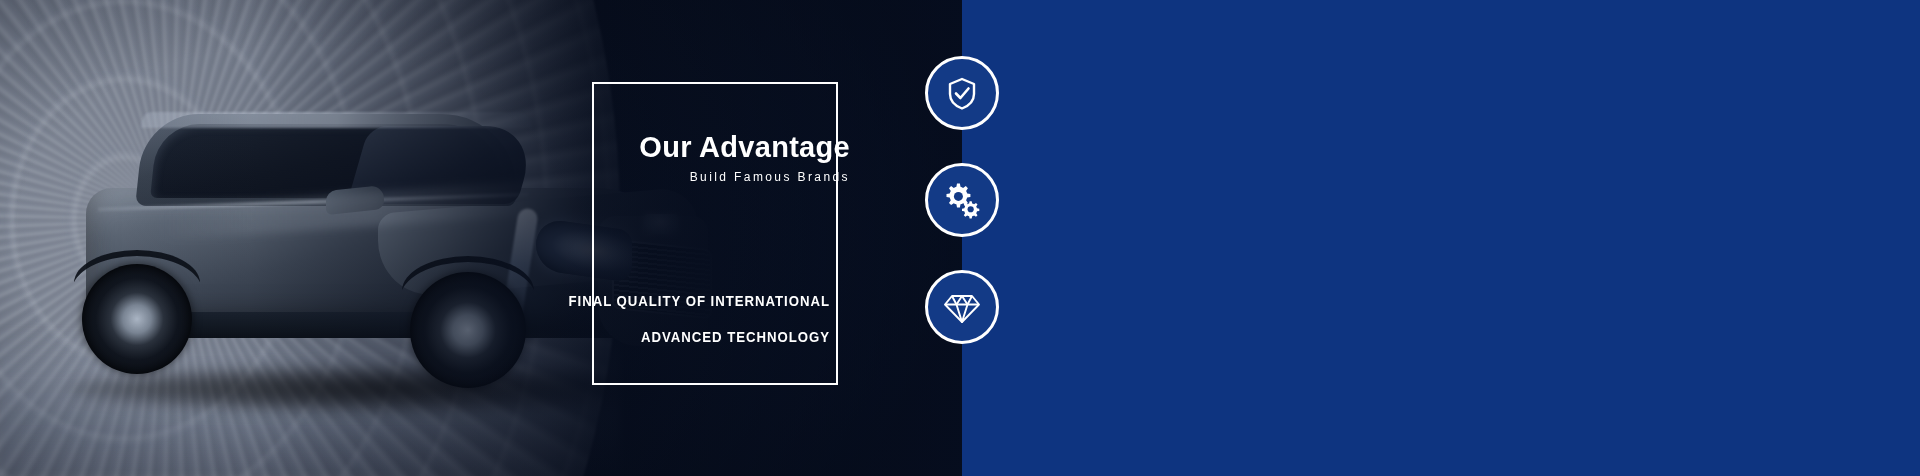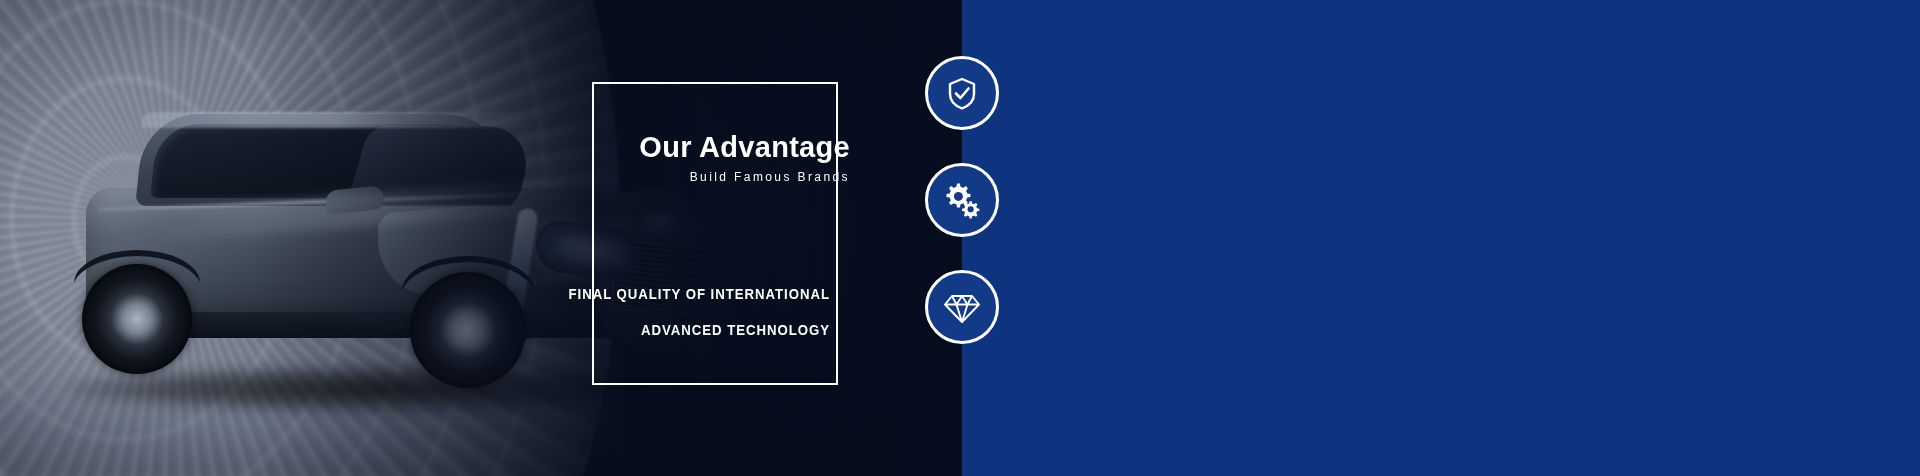--- a/index.html
+++ b/index.html
@@ -307,21 +307,21 @@
     font-weight: 400;
     letter-spacing: 2.4px;
     line-height: 1.1;
     white-space: nowrap;
   }
 
   
   .caption {
     position: absolute;
     left: 420px;
-    top: 286px;
+    top: 293px;
     width: 420px;
     text-align: right;
     padding-right: 10px;
     box-sizing: border-box;
   }
   .caption-line {
     display: block;
     color: #ffffff;
     font-family: "Liberation Sans Narrow", "Liberation Sans", sans-serif;
     font-size: 15px;

